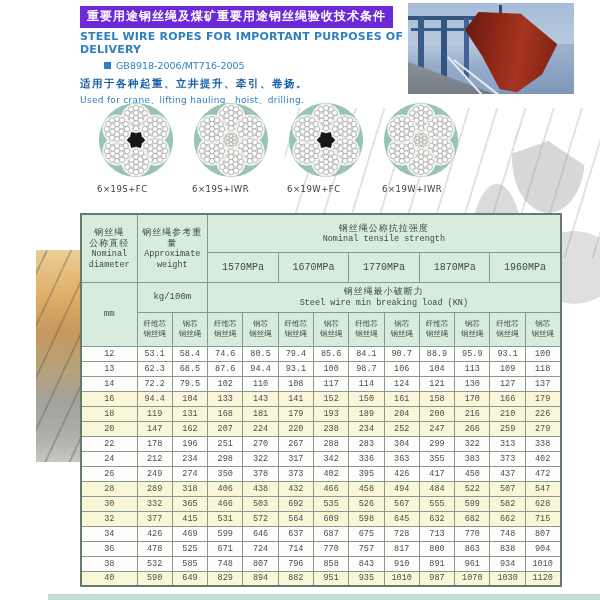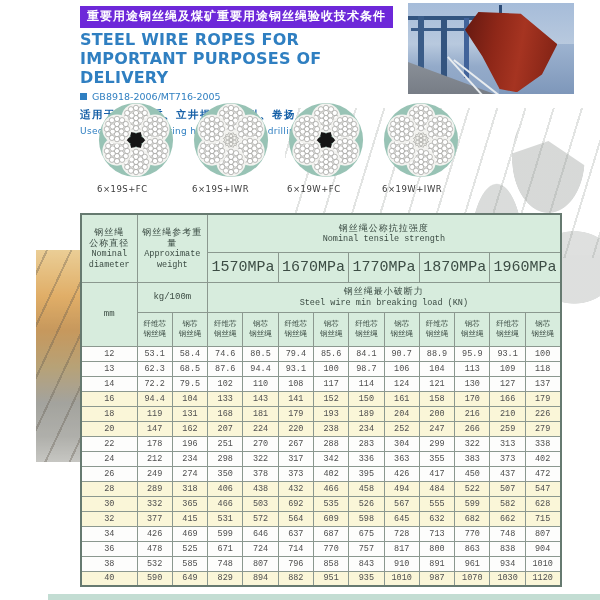--- a/index.html
+++ b/index.html
@@ -38,25 +38,25 @@
     background:#c3ddd3;
   }
   
   .hdr{position:absolute;left:80px;top:5px;width:330px;}
   .title-bar{
     display:inline-block;background:#6d28d9;color:#fff;
     font-weight:bold;font-size:12px;letter-spacing:1px;
     padding:2px 7px 3px 7px;white-space:nowrap;
   }
   .title-en{
-    margin-top:3px;color:#2f7fc1;font-weight:600;font-size:16px;
+    margin-top:3px;color:#2f7fc1;font-weight:600;font-size:11px;
     line-height:1.18;letter-spacing:.2px;
   }
   .std-line{
-    margin-top:3px;color:#2f7fc1;font-size:9.5px;display:flex;align-items:center;
+    margin-top:3px;color:#2f7fc1;font-size:9.5px;display:flex;align-items:center;margin-left:24px;
   }
   .std-bullet{width:7px;height:7px;background:#2f7fc1;display:inline-block;margin-right:5px;}
   .usage-cn{margin-top:6px;color:#1660a7;font-size:10.5px;letter-spacing:1.5px;font-weight:600;}
   .usage-en{margin-top:3px;color:#2f7fc1;font-size:9px;letter-spacing:.3px;}
   
   .photo{
     position:absolute;left:408px;top:3px;width:166px;height:91px;overflow:hidden;
     background:linear-gradient(180deg,#a6bcd9 0%,#b8c9de 45%,#93aac9 70%,#8ba3c4 100%);
   }
   .photo .water{position:absolute;right:0;bottom:0;width:45%;height:55%;
@@ -91,21 +91,21 @@
     font-family:"Liberation Mono","DejaVu Sans Mono",monospace;
   }
   table.spec th,table.spec td{
     border:1px solid #8b988f;padding:0;text-align:center;vertical-align:middle;
     overflow:hidden;
   }
   table.spec{border:2px solid #667a70;}
   table.spec thead th{background:#d7ecdd;color:#3c4c44;font-weight:normal;}
   .cn{font-family:"DejaVu Sans",sans-serif;white-space:pre-line;font-size:9px;line-height:1.25;letter-spacing:1px;}
   .en{white-space:pre-line;font-size:8.5px;line-height:1.2;letter-spacing:0;}
-  .mpa{font-size:15px;}
+  .mpa{font-size:10px;}
   .sub{font-family:"DejaVu Sans",sans-serif;white-space:pre-line;font-size:7.5px;line-height:1.3;}
   .unit{font-size:9px;}
   tr.hr1{height:38px;} tr.hr2{height:30px;} tr.hr3{height:30px;} tr.hr4{height:34px;}
   table.spec tbody tr{height:15px;}
   table.spec tbody td{font-size:8.5px;color:#4f4f4f;}
   tr.band-y td{background:#faf6d8;}
   tr.band-w td{background:#fdfdfc;}
 </style>
 </head>
 <body>

